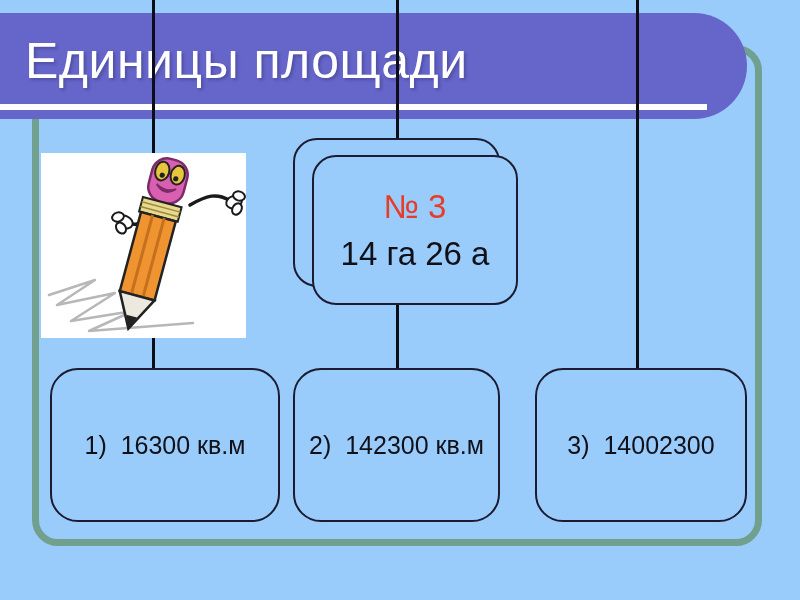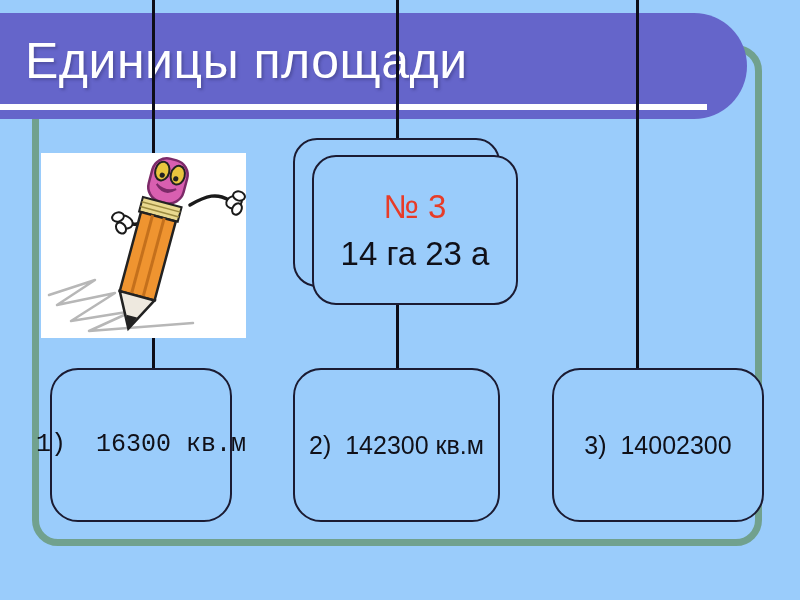--- a/index.html
+++ b/index.html
@@ -35,23 +35,23 @@
               display:flex;flex-direction:column;justify-content:center;align-items:center;
               text-align:center;font-size:33px;line-height:47px;color:#101018;white-space:pre;}
   .q-number{color:#e73c28;}
 
   
   .answer{position:absolute;top:368px;height:154px;background:#9accfb;
           border:2px solid #1b1b32;border-radius:28px;box-sizing:border-box;z-index:5;
           display:flex;flex-direction:column;justify-content:center;align-items:center;
           text-align:center;font-size:25px;line-height:38px;color:#101018;}
   .answer span{display:block;white-space:pre;}
-  .a1{left:50px;width:182px;font-family:Liberation Mono, monospace;}
+  .a1{left:50px;width:230px;}
   .a2{left:293px;width:207px;}
-  .a3{left:552px;width:212px;}
+  .a3{left:535px;width:212px;}
 </style>
 </head>
 <body>
 
 <div class="slide">
 
   <div class="frame"></div>
 
   <div class="titlebar"></div>
   <div class="title-underline"></div>
@@ -99,21 +99,21 @@
 
         <polygon points="110,147 146,147 128,181" fill="#eee9df" stroke="#222222" stroke-width="2.5"></polygon>
         <polygon points="122.5,168 133.5,168 128,181" fill="#222222"></polygon>
       </g>
     </svg>
   </div>
 
   <div class="card card-back"></div>
   <div class="card card-front">
     <span class="q-number">№ 3</span>
-    <span>14 га 23 а</span>
+    <span>14 га 26 а</span>
   </div>
 
   <div class="answer a1">
     <span>1)  16300 кв.м</span>
     <span></span>
   </div>
   <div class="answer a2">
     <span>2)  142300 кв.м</span>
     <span></span>
   </div>

